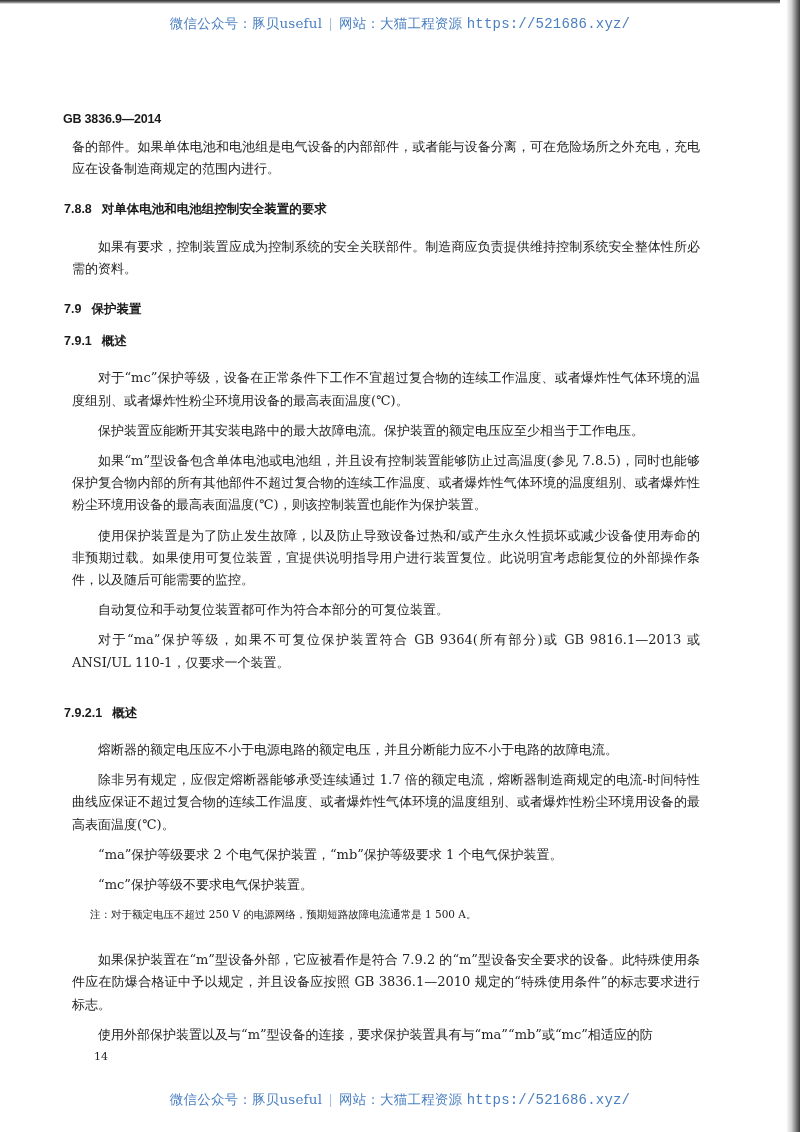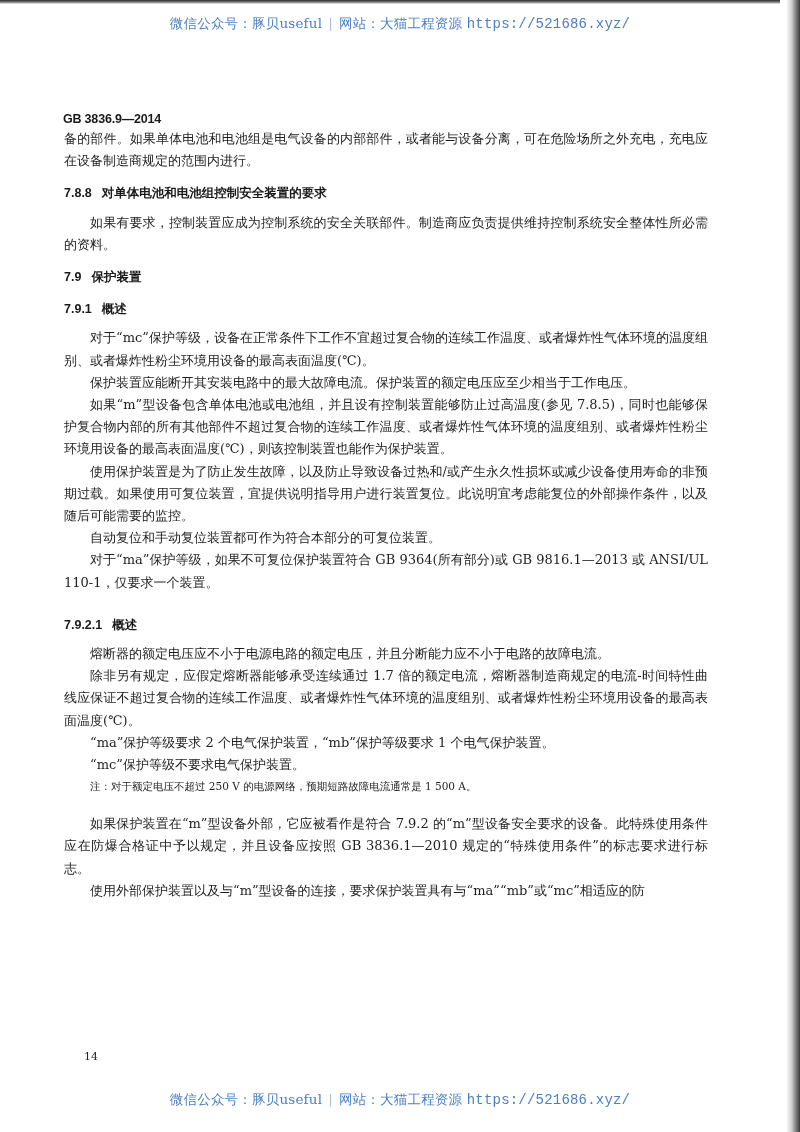--- a/index.html
+++ b/index.html
@@ -30,32 +30,32 @@
 
     .doc-id {
       position: absolute; left: 63px; top: 100px;
       font-family: "Liberation Sans", "DejaVu Sans", sans-serif;
       font-size: 12.5px; font-weight: bold; color: #1a1a1a; letter-spacing: -0.2px; margin-top: 12px;
     }
     .content {
       position: absolute; left: 64px; top: 128px; width: 644px;
       font-size: 13px; line-height: 22.2px; color: #1e1e1e;
     }
-    .p { margin: 0; text-align: justify; text-justify: inter-character; }
+    .p { margin: 8px; text-align: justify; text-justify: inter-character; }
     .p.ind { text-indent: 26px; }
     .note { font-size: 10.5px; line-height: 20px; text-indent: 26px; margin: 0; }
     .h {
       font-family: "Liberation Sans", "DejaVu Sans", sans-serif;
       font-weight: bold; font-size: 12.5px; margin: 0; color: #1a1a1a;
     }
     .h .num { display: inline-block; margin-right: 10px; text-align: right; }
     .gap-s { height: 7px; }
     .gap-m { height: 10px; }
     .page-num {
-      position: absolute; left: 84px; top: 1050px;
+      position: absolute; left: 94px; top: 1050px;
       font-size: 11px; color: #222;
     }
   </style>
 </head>
 <body>
 
 <div class="top-shadow"></div>
 <div class="right-edge"></div>
 
 <div class="watermark wm-top">

